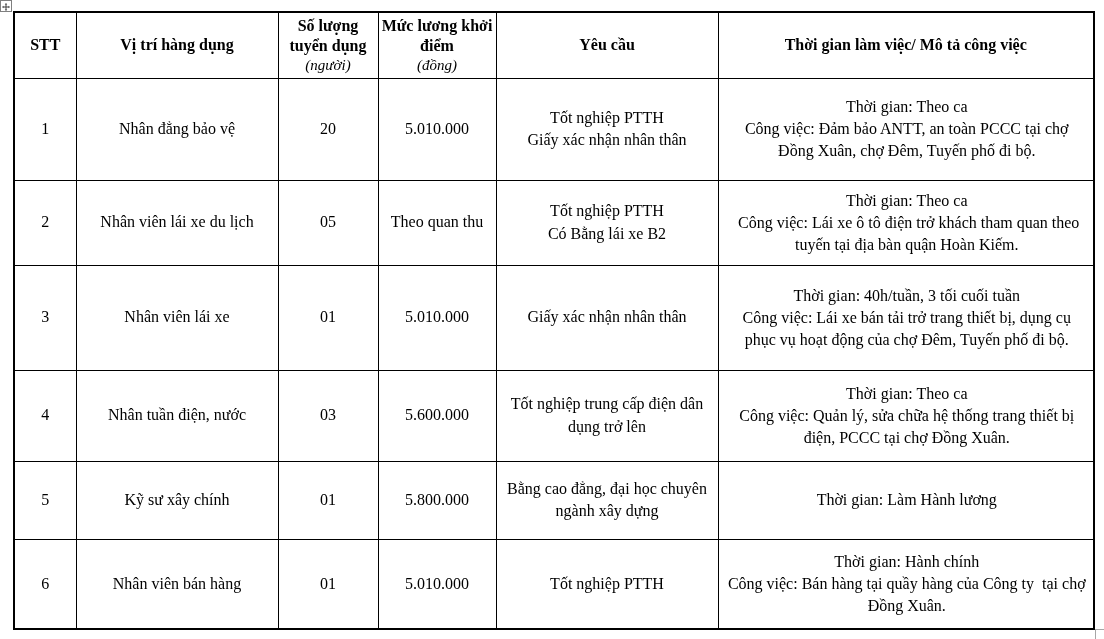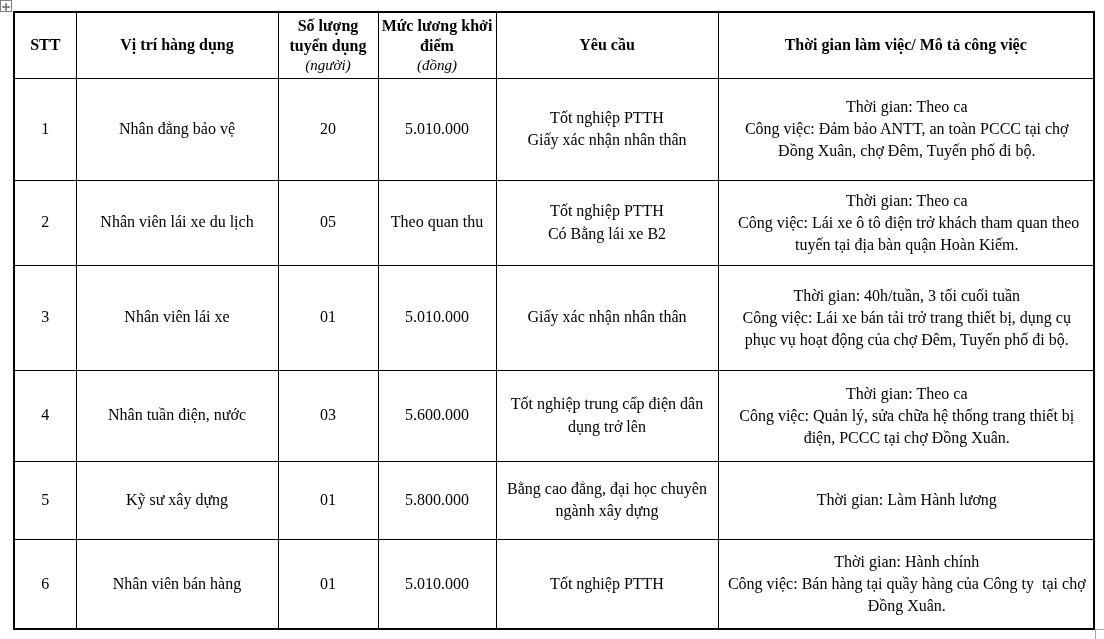--- a/index.html
+++ b/index.html
@@ -173,21 +173,21 @@
       <td class="c-center">4</td>
       <td class="c-center">Nhân tuần điện, nước</td>
       <td class="c-center">03</td>
       <td class="c-center">5.600.000</td>
       <td class="c-center">Tốt nghiệp trung cấp điện dân dụng trở lên</td>
       <td class="c-desc">Thời gian: Theo ca
 Công việc: Quản lý, sửa chữa hệ thống trang thiết bị điện, PCCC tại chợ Đồng Xuân.</td>
     </tr>
     <tr style="height:78px">
       <td class="c-center">5</td>
-      <td class="c-center">Kỹ sư xây dựng</td>
+      <td class="c-center">Kỹ sư xây chính</td>
       <td class="c-center">01</td>
       <td class="c-center">5.800.000</td>
       <td class="c-center">Bằng cao đẳng, đại học chuyên ngành xây dựng</td>
       <td class="c-desc">Thời gian: Làm Hành lương</td>
     </tr>
     <tr style="height:90px">
       <td class="c-center">6</td>
       <td class="c-center">Nhân viên bán hàng</td>
       <td class="c-center">01</td>
       <td class="c-center">5.010.000</td>

